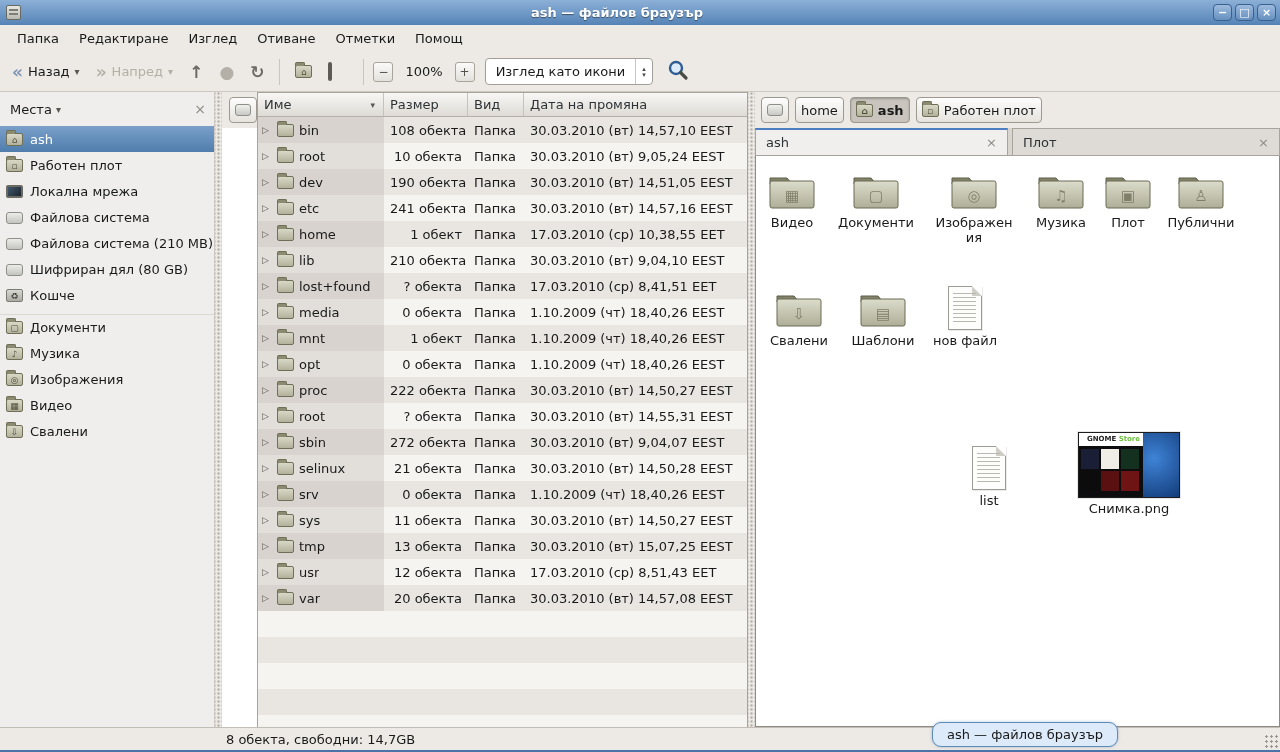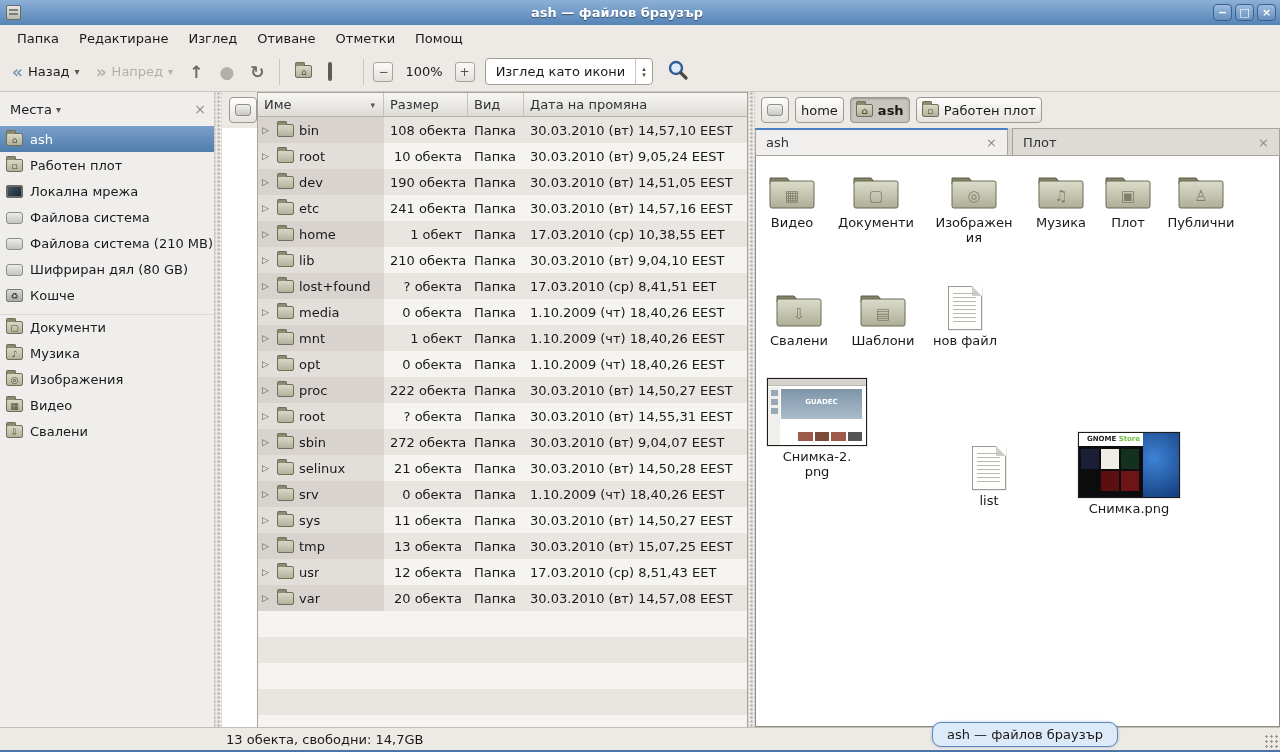--- a/index.html
+++ b/index.html
@@ -633,38 +633,20 @@
                 <text x="25" y="31" text-anchor="middle" class="femblem">▤</text>
               </svg>
           </span>
           <span class="lbl">Шаблони</span>
         </div>
         <div class="ivitem" style="left:164px; top:130px">
           <span class="page-icon"></span>
           <span class="lbl">нов файл</span>
         </div>
 
-        <div class="ivitem t110" style="left:6px; top:222px">
-          <span class="thumb th-guadec">
-            <span class="bar"></span>
-              <span class="side">
-                <i></i>
-                <i></i>
-                <i></i>
-              </span>
-            <span class="banner">GUADEC</span>
-            <span class="row">
-                <i></i>
-                <i></i>
-                <i></i>
-                <i></i>
-              </span>
-          </span>
-          <span class="lbl wrapn">Снимка-2.png</span>
-        </div>
 
         <div class="ivitem" style="left:188px; top:290px">
           <span class="page-icon"></span>
           <span class="lbl">list</span>
         </div>
 
         <div class="ivitem t110" style="left:318px; top:276px">
           <span class="thumb th-store">
             <span class="left"></span>
             <span class="brand"><span>GNOME </span><b>Store</b></span>
@@ -680,21 +662,21 @@
           </span>
           <span class="lbl">Снимка.png</span>
         </div>
 
 
       </div>
     </div>
   </div>
 
   <div class="statusbar">
-    <span class="status-text">13 обекта, свободни: 14,7GB</span>
+    <span class="status-text">8 обекта, свободни: 14,7GB</span>
     <span class="grip"></span>
   </div>
   <div class="bottomline"></div>
 
   <div class="tasktip">
     <span>ash — файлов браузър</span>
   </div>
 
 </div>
 

